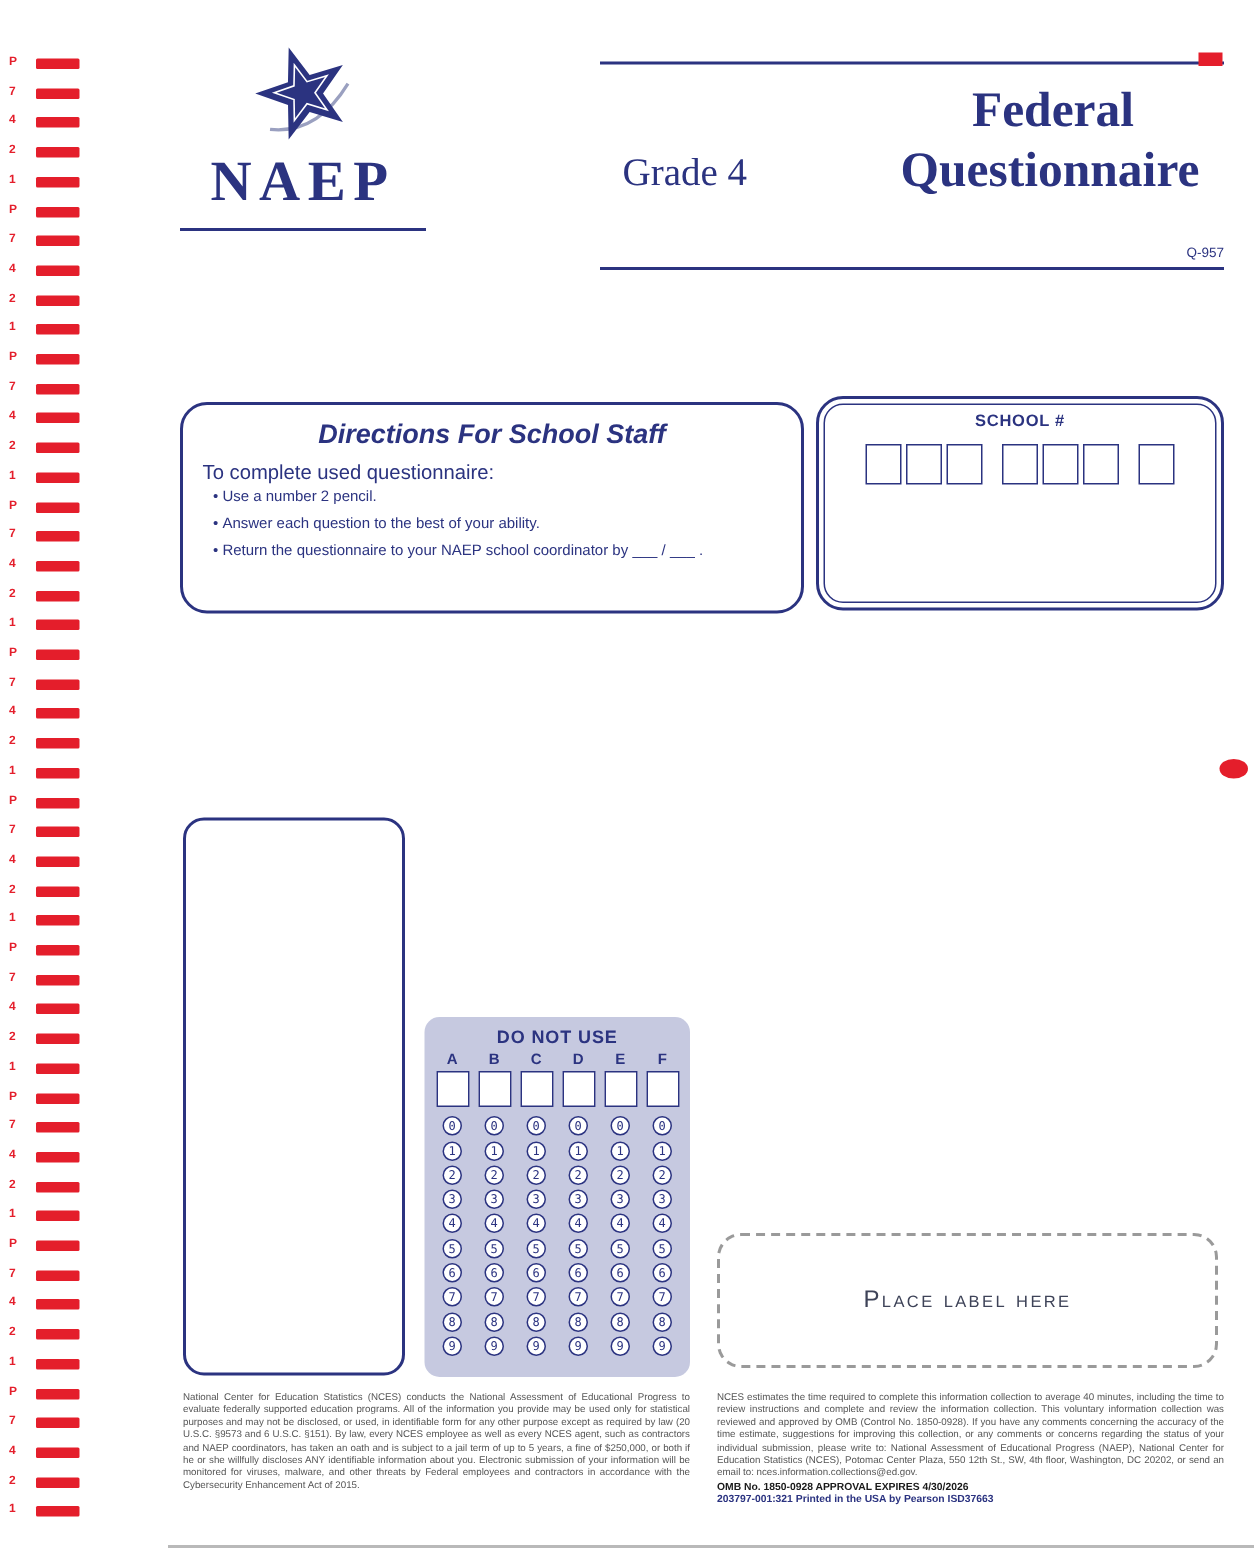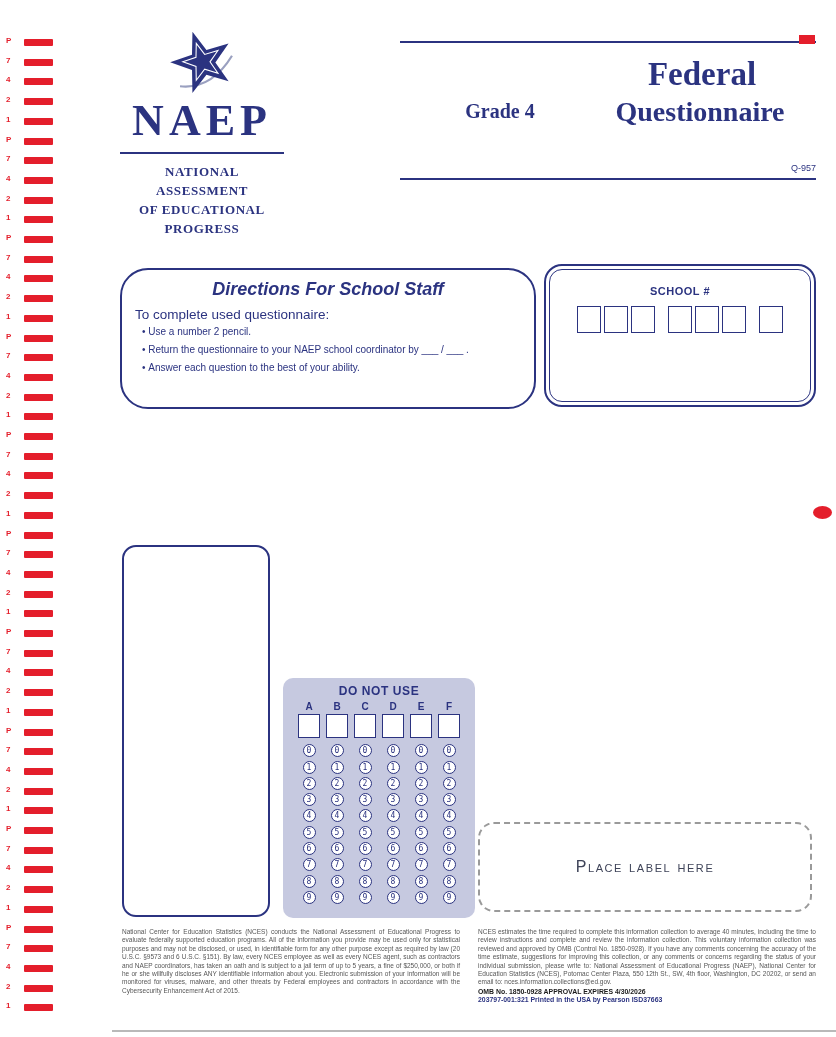--- a/index.html
+++ b/index.html
@@ -28,58 +28,58 @@
   .tm-dash{
     position:absolute; left:24px; top:1px;
     width:29px; height:7px; background:var(--red); border-radius:1px;
   }
 
   
   .logo{ position:absolute; left:118px; top:28px; width:168px; text-align:center; color:var(--navy); }
   .logo-star{ width:72px; height:66px; margin:0 auto; display:block; }
   .logo-wordmark{
     font-family:"Liberation Serif", serif; font-weight:bold;
-    font-size:44px; line-height:54px; letter-spacing:5px; color:var(--navy);text-align:center;
+    font-size:38px; line-height:54px; letter-spacing:5px; color:var(--navy);text-align:center;
   }
   .logo-rule{ height:2px; background:var(--navy); margin:4px 2px 8px 2px; }
   .logo-org div{
     font-family:"Liberation Serif", serif; font-weight:bold;
     font-size:13px; line-height:19px; letter-spacing:0.6px; color:var(--navy);
   }
 
   
   .hline{ position:absolute; height:2px; background:var(--navy); }
   .hline-top{ left:400px; top:41px; width:416px; }
   .hline-bottom{ left:400px; top:178px; width:416px; height:1.5px; }
   .corner-red-rect{ position:absolute; left:799px; top:35px; width:16px; height:9px; background:var(--red); }
   .hdr-year{
     position:absolute; left:415px; top:60px; width:170px; text-align:center;
     font-family:"Liberation Serif", serif; font-weight:bold; font-size:31px; color:var(--navy);
   }
   .hdr-grade{
-    position:absolute; left:415px; top:100px; width:170px; text-align:center;
-    font-family:"Liberation Serif", serif; font-weight:bold; font-size:20px; color:var(--navy);
+    position:absolute; left:415px; top:100px; width:170px; text-align:left;
+    font-family:"Liberation Serif", serif; font-weight:normal; font-size:26px; color:var(--navy);
   }
   .hdr-title1{
     position:absolute; left:588px; top:56px; width:228px; text-align:center;
     font-family:"Liberation Serif", serif; font-weight:bold; font-size:33px; color:var(--navy);
   }
   .hdr-title2{
     position:absolute; left:580px; top:96px; width:240px; text-align:center;
-    font-family:"Liberation Serif", serif; font-weight:bold; font-size:28px; color:var(--navy);
+    font-family:"Liberation Serif", serif; font-weight:bold; font-size:33px; color:var(--navy);
   }
   .form-code{
     position:absolute; left:756px; top:163px; width:60px; text-align:right;
     font-size:9px; color:var(--navy);
   }
 
   
   .dir-box{
     position:absolute; left:120px; top:268px; width:416px; height:141px;
-    border:2.5px solid var(--navy); border-radius:28px; color:var(--navy);
+    border:2.5px solid var(--navy); border-radius:18px; color:var(--navy);
   }
   .dir-title{
     text-align:center; margin-top:9px;
     font-style:italic; font-weight:bold; font-size:18px;
   }
   .dir-intro{ margin:7px 0 1px 13px; font-size:13.5px; }
   .dir-list{ list-style:none; margin-left:20px; width:385px; }
   .dir-list li{
     font-size:10px; line-height:17px; padding-left:12px; text-indent:-12px; margin-top:1px;
   }
@@ -88,41 +88,41 @@
   
   .staff-box{
     position:absolute; left:544px; top:264px; width:272px; height:143px;
     border:2.5px solid var(--navy); border-radius:18px;
   }
   .staff-inner{
     position:absolute; inset:3px; border:1.5px solid var(--navy); border-radius:13px;
     text-align:center; color:var(--navy);
   }
   .staff-title{ margin-top:7px; font-style:italic; font-weight:bold; font-size:17px; }
-  .staff-field-label{ margin-top:15px; font-weight:bold; font-size:11px; letter-spacing:0.5px; }
+  .staff-field-label{ margin-top:5px; font-weight:bold; font-size:11px; letter-spacing:0.5px; }
   .school-boxes{ display:flex; justify-content:center; gap:13px; margin-top:9px; }
   .box-group{ display:flex; gap:3px; }
   .num-box{ width:24px; height:27px; border:1.5px solid var(--navy); background:#fff; }
 
   
   .red-oval{
     position:absolute; left:813px; top:506px; width:19px; height:13px;
     background:var(--red); border-radius:50%;
   }
   .bottom-edge{ position:absolute; left:112px; top:1030px; width:724px; height:2px; background:#b9b9b9; }
 
   
   .empty-box{
     position:absolute; left:122px; top:545px; width:148px; height:372px;
     border:2px solid var(--navy); border-radius:14px; background:#fff;
   }
 
   
   .bubble-grid{
-    position:absolute; left:283px; top:678px; width:192px; height:240px;
+    position:absolute; left:283px; top:678px; width:177px; height:240px;
     background:var(--grid-bg); border-radius:10px; padding:6px 6px 6px 6px;
   }
   .bg-title{
     text-align:center; font-weight:bold; font-size:12px; letter-spacing:0.6px; color:var(--navy);
   }
   .bg-cols{ display:flex; justify-content:center; gap:3px; margin-top:2px; }
   .bubble-col{ display:flex; flex-direction:column; align-items:center; width:25px; }
   .bubble-col-letter{ font-weight:bold; font-size:10px; color:var(--navy); height:14px; line-height:14px; }
   .write-box{ width:22px; height:24px; background:#fff; border:1px solid var(--navy); margin-bottom:3px; }
   .bubble{
@@ -363,42 +363,37 @@
   <div class="logo">
     <svg class="logo-star" viewBox="0 0 100 92">
       <g transform="rotate(-18 50 46)">
         <path d="M10,70 Q50,88 92,52" stroke="#9aa0c0" stroke-width="3" fill="none"></path>
         <polygon fill="#2b3380" points="50,3 60.6,33.4 92.8,34.1 67.1,53.6 76.5,84.4 50,66 23.5,84.4 32.9,53.6 7.2,34.1 39.4,33.4"></polygon>
         <polygon fill="none" stroke="#ffffff" stroke-width="2.5" transform="translate(20,18.4) scale(0.6)" points="50,3 60.6,33.4 92.8,34.1 67.1,53.6 76.5,84.4 50,66 23.5,84.4 32.9,53.6 7.2,34.1 39.4,33.4"></polygon>
       </g>
     </svg>
     <div class="logo-wordmark">NAEP</div>
     <div class="logo-rule"></div>
-    <div class="logo-org">
-      <div>NATIONAL ASSESSMENT</div>
-      <div>OF EDUCATIONAL</div>
-      <div>PROGRESS</div>
-    </div>
   </div>
 
   <div class="hline hline-top"></div>
   <div class="corner-red-rect"></div>
   <div class="hdr-grade">Grade 4</div>
   <div class="hdr-title1">Federal</div>
   <div class="hdr-title2">Questionnaire</div>
   <div class="form-code">Q-957</div>
   <div class="hline hline-bottom"></div>
 
   <div class="dir-box">
     <div class="dir-title">Directions For School Staff</div>
     <div class="dir-intro">To complete used questionnaire:</div>
     <ul class="dir-list">
       <li>Use a number 2 pencil.</li>
+      <li>Answer each question to the best of your ability.</li>
       <li>Return the questionnaire to your NAEP school coordinator by ___ / ___ .</li>
-      <li>Answer each question to the best of your ability.</li>
     </ul>
   </div>
 
   <div class="staff-box">
     <div class="staff-inner">
       <div class="staff-field-label">SCHOOL #</div>
       <div class="school-boxes">
           <div class="box-group">
             <div class="num-box"></div>
             <div class="num-box"></div>

